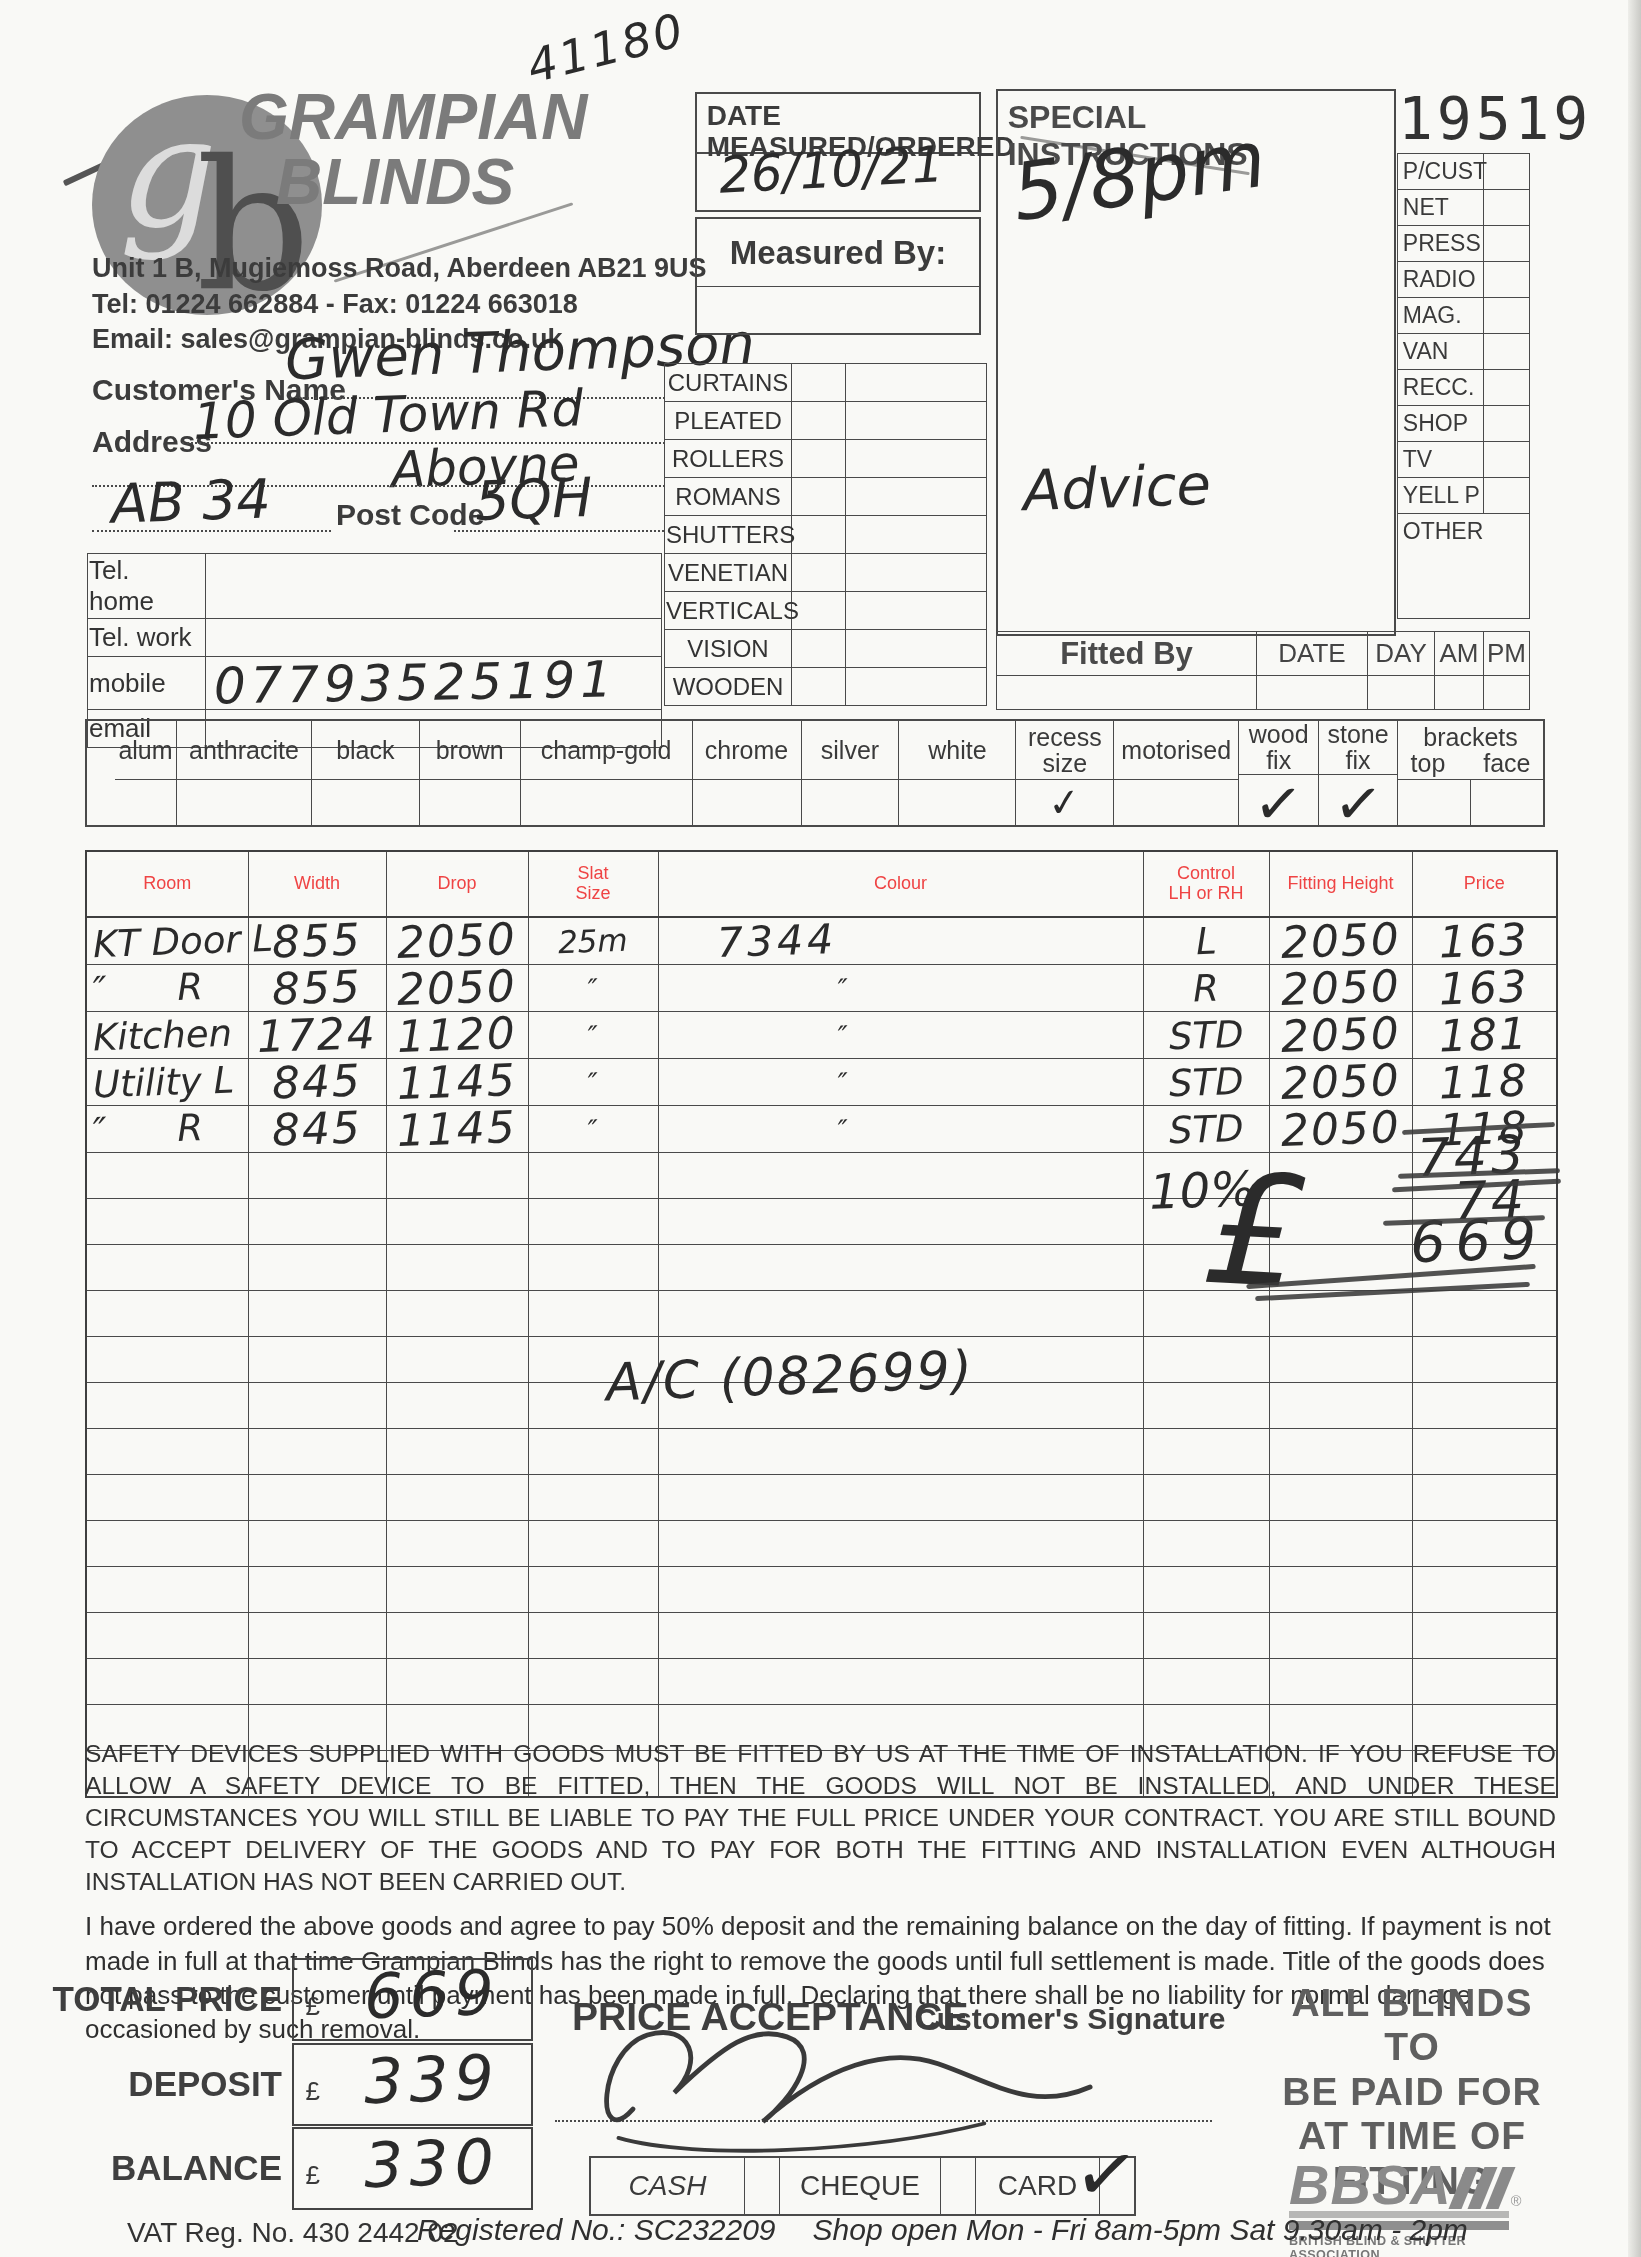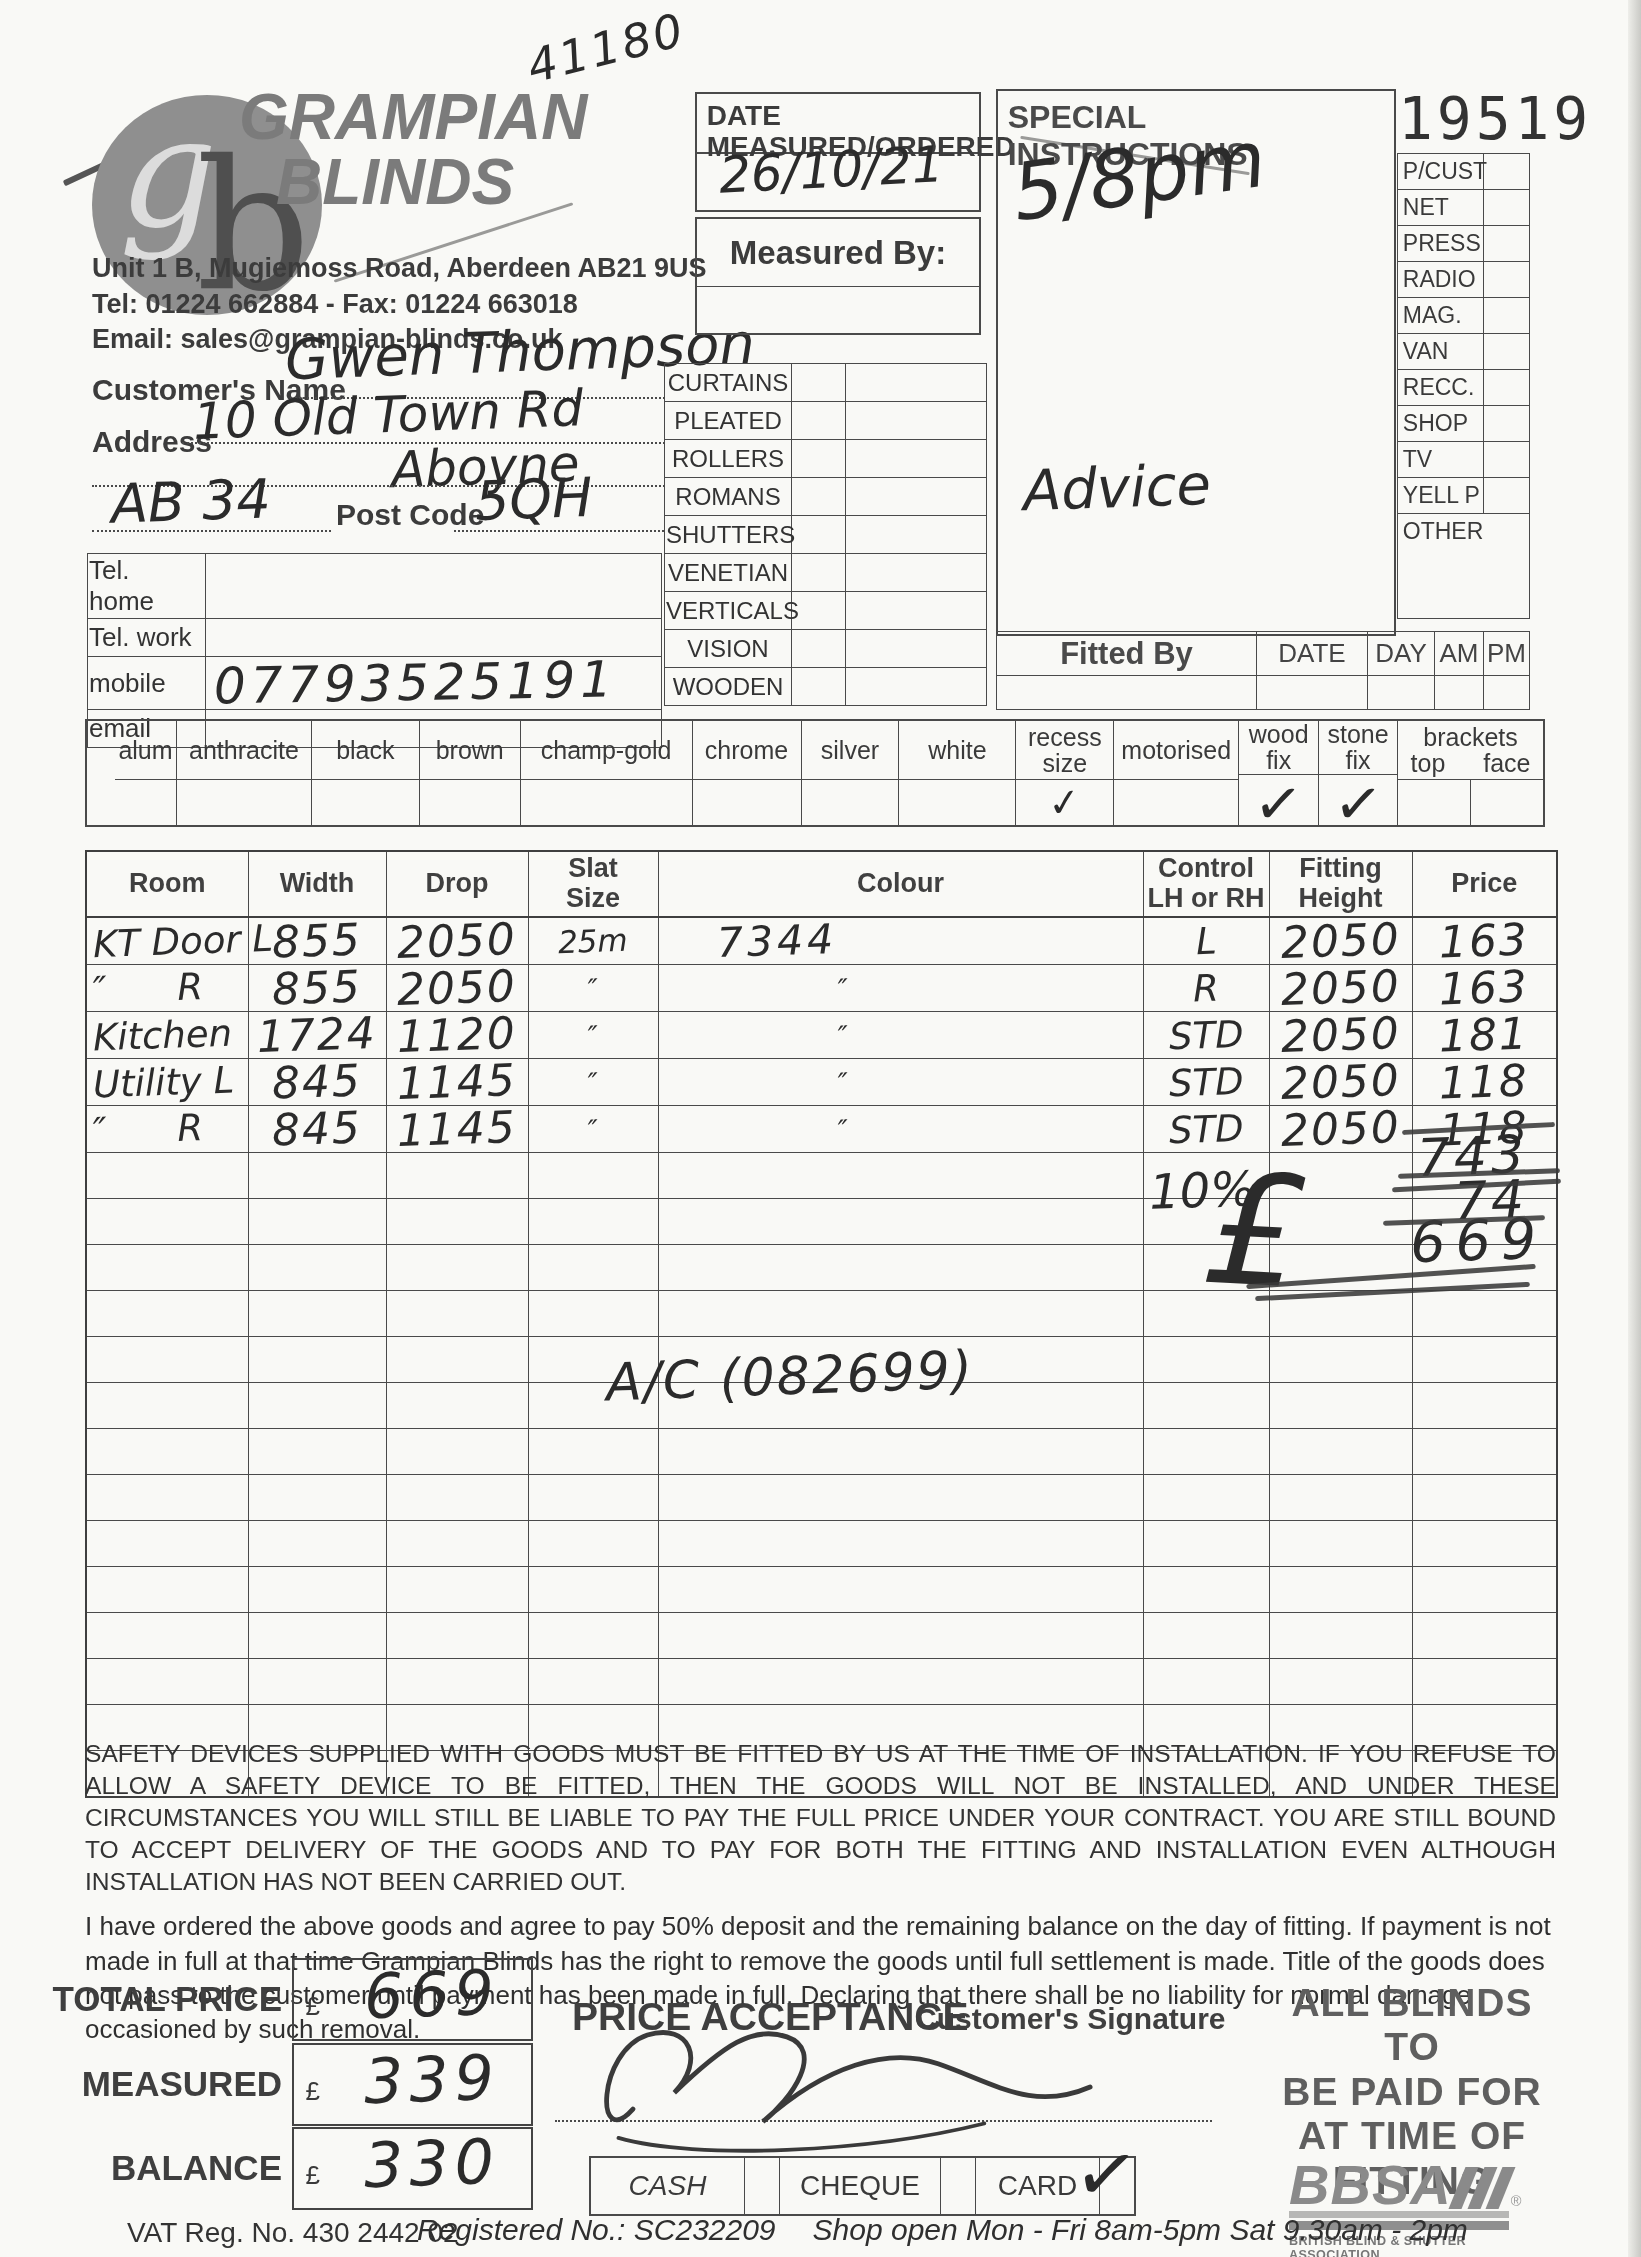--- a/index.html
+++ b/index.html
@@ -94,21 +94,21 @@
              font-size:25px;color:#3a3a3a;line-height:1.05;border-bottom:1.9px solid #4a4a4a;box-sizing:border-box;}
   .opt-tick{flex:1;display:flex;align-items:center;justify-content:center;}
   .tick-sm{font-size:39px;transform:rotate(-6deg);}
   .tick-lg{font-size:58px;transform:rotate(6deg);font-weight:bold;}
   .brk-subs{display:flex;justify-content:space-around;font-size:25px;color:#3a3a3a;gap:13px;}
   .brk-ticks{flex:1;display:flex;}
   .brk-ticks div{flex:1;} .brk-ticks div:first-child{border-right:1.9px solid #4a4a4a;}
 
   
   #order-table{left:85px;top:850px;width:1471px;border:2.9px solid #3f3f3f;}
-  #order-table th{font-size:27px;font-weight:bold;color:#404040;height:62px;white-space:pre-line;
+  #order-table th{font-size:18px;font-weight:normal;color:#ef4444;height:62px;white-space:pre-line;
                   border-bottom:2.9px solid #3f3f3f;line-height:1.1;}
   #order-table td{height:43px;text-align:center;}
   .cell-hw{display:inline-block;}
   .room-cell{text-align:left !important;padding-left:5.8px;}
   .colour-cell{text-align:left !important;padding-left:58px;}
   .colour-cell.dit{padding-left:179px;}
   .fs-room{font-size:37px;white-space:pre;}
   .fs-num{font-size:44px;letter-spacing:1.9px;}
   .fs-slat{font-size:31px;}
   .fs-ctl{font-size:37px;}
@@ -660,21 +660,21 @@
     <p id="terms-p1">SAFETY DEVICES SUPPLIED WITH GOODS MUST BE FITTED BY US AT THE TIME OF INSTALLATION. IF YOU REFUSE TO ALLOW A SAFETY DEVICE TO BE FITTED, THEN THE GOODS WILL NOT BE INSTALLED, AND UNDER THESE CIRCUMSTANCES YOU WILL STILL BE LIABLE TO PAY THE FULL PRICE UNDER YOUR CONTRACT. YOU ARE STILL BOUND TO ACCEPT DELIVERY OF THE GOODS AND TO PAY FOR BOTH THE FITTING AND INSTALLATION EVEN ALTHOUGH INSTALLATION HAS NOT BEEN CARRIED OUT.</p>
     <p id="terms-p2">I have ordered the above goods and agree to pay 50% deposit and the remaining balance on the day of fitting. If payment is not made in full at that time Grampian Blinds has the right to remove the goods until full settlement is made. Title of the goods does not pass to the customer until payment has been made in full. Declaring that there shall be no liability for normal damage occasioned by such removal.</p>
   </div>
 
   <div id="totals-container">
       <div class="tot-lbl" style="top: 1979px;">TOTAL PRICE</div>
       <div class="tot-box" style="top: 1958px;">
         <span class="tot-cur">£</span>
         <span class="tot-val hw">669</span>
       </div>
-      <div class="tot-lbl" style="top: 2064px;">MEASURED</div>
+      <div class="tot-lbl" style="top: 2064px;">DEPOSIT</div>
       <div class="tot-box" style="top: 2043px;">
         <span class="tot-cur">£</span>
         <span class="tot-val hw">339</span>
       </div>
       <div class="tot-lbl" style="top: 2148px;">BALANCE</div>
       <div class="tot-box" style="top: 2127px;">
         <span class="tot-cur">£</span>
         <span class="tot-val hw">330</span>
       </div>
     </div>

